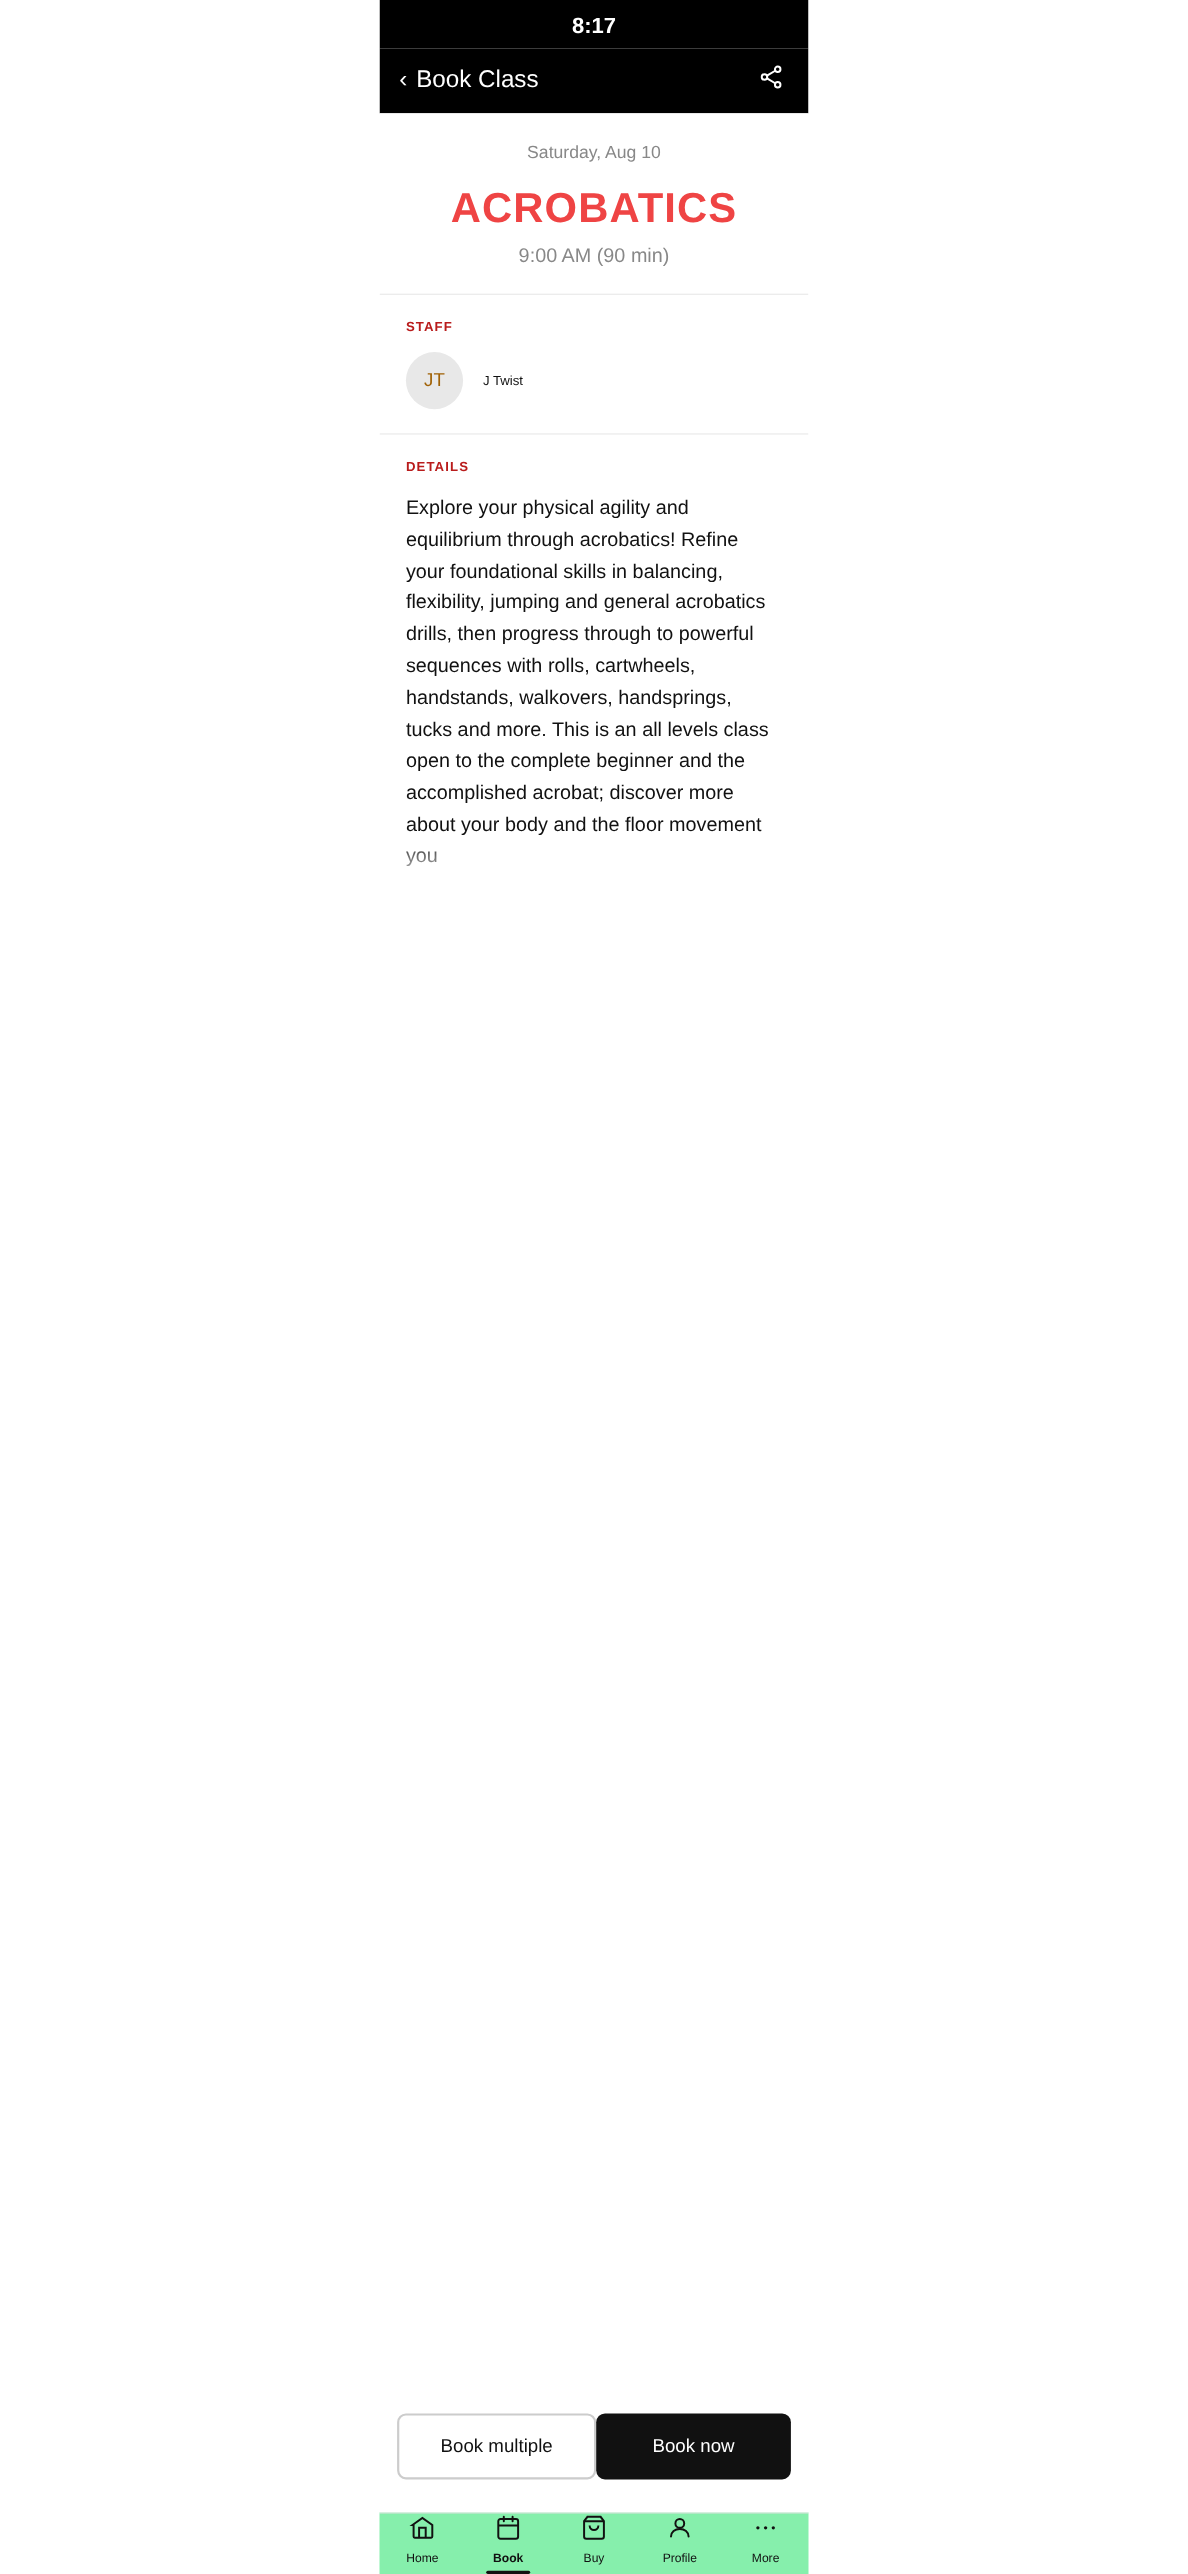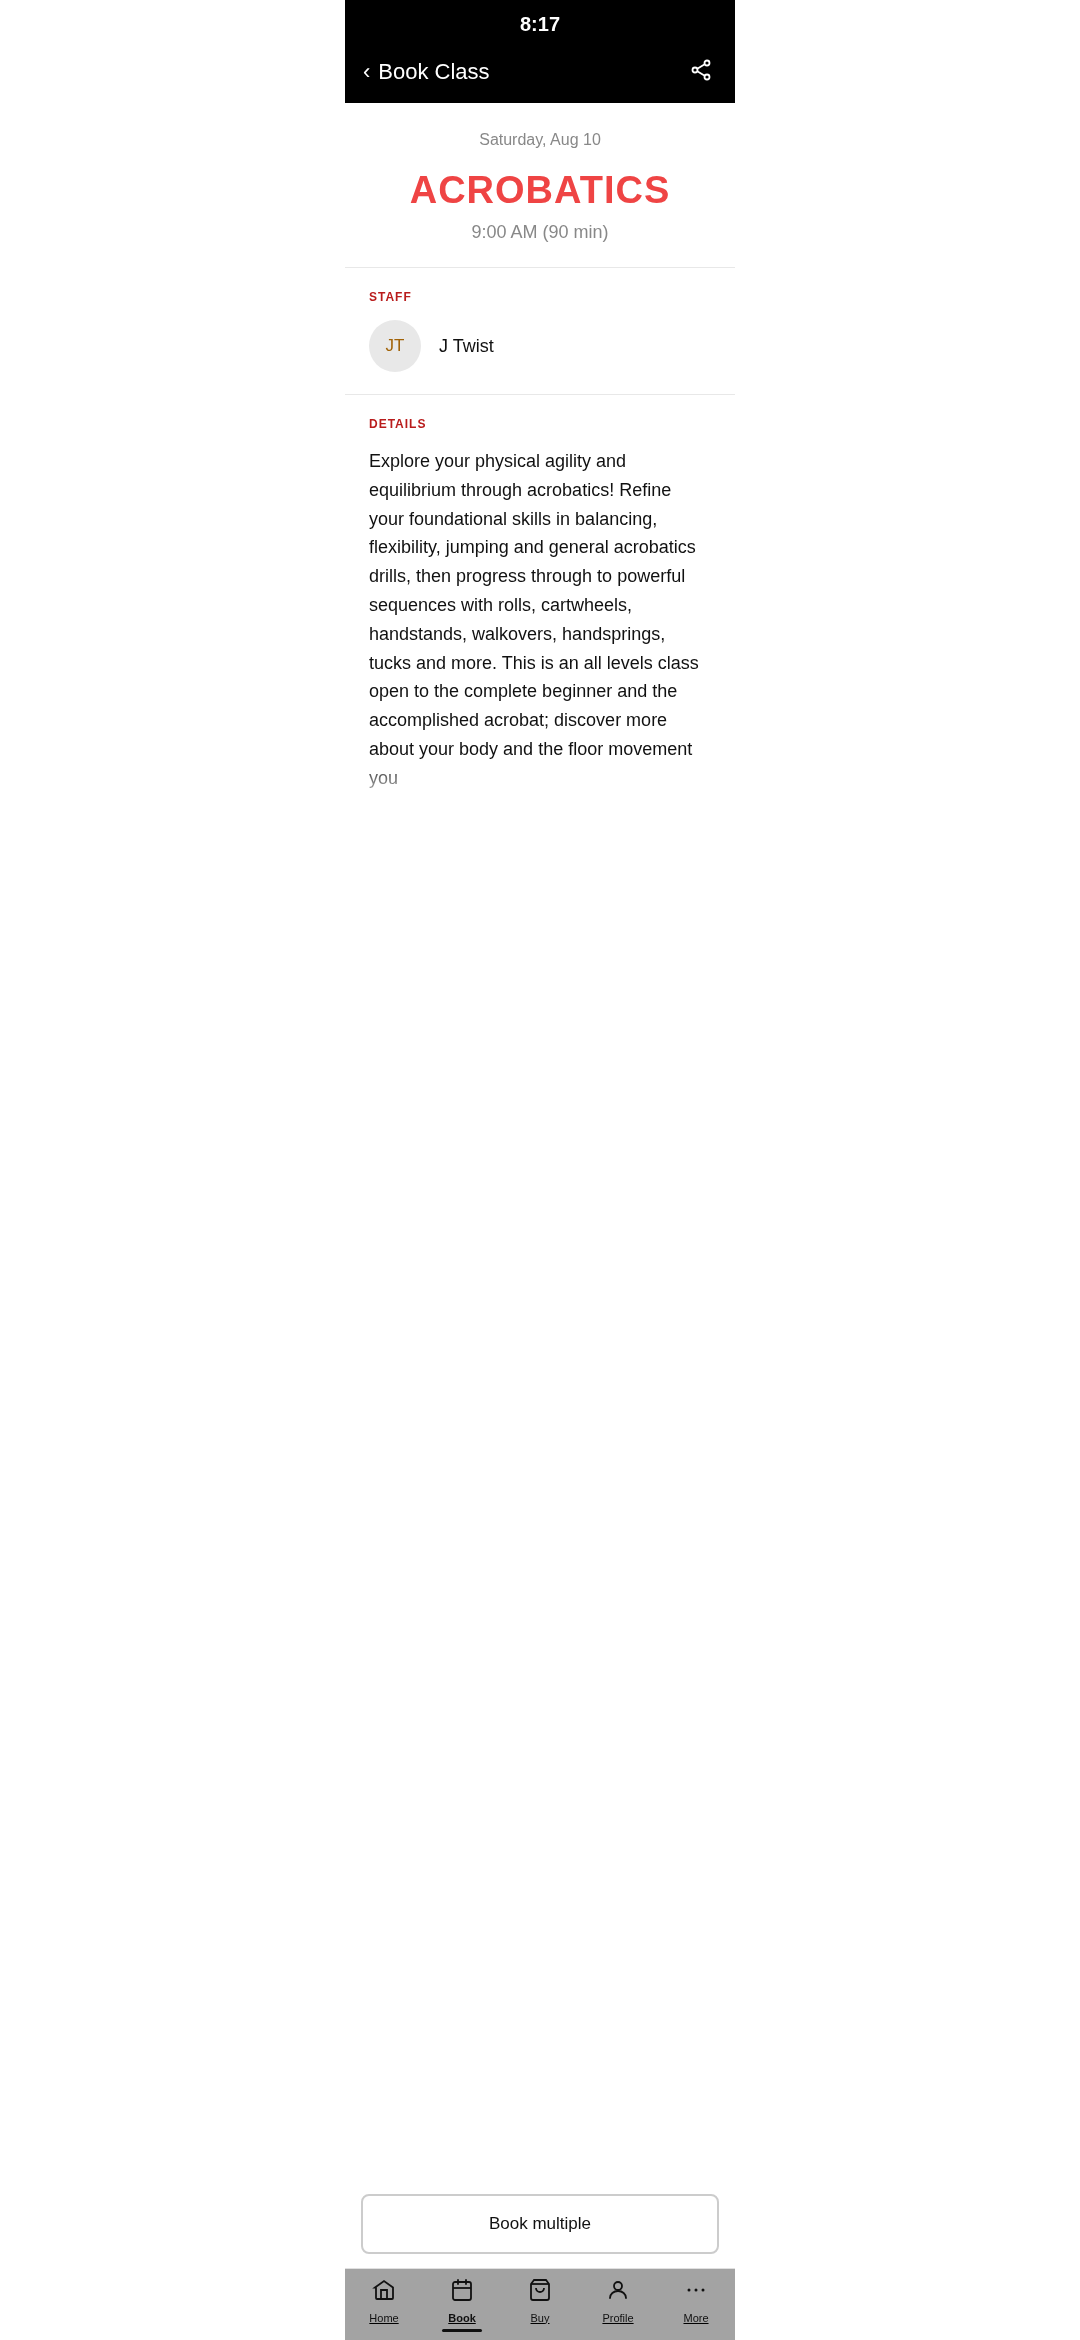--- a/index.html
+++ b/index.html
@@ -115,21 +115,21 @@
       background: #e8e8e8;
       display: flex;
       align-items: center;
       justify-content: center;
       font-size: 17px;
       font-weight: 400;
       color: #a16207;
       flex-shrink: 0;
     }
     .staff-name {
-      font-size: 18px;
+      font-size: 12px;
       color: #111;
       font-weight: 400;
     }
 
     
     .details-section {
       padding: 22px 24px 16px;
     }
     .details-text {
       font-size: 18px;
@@ -185,28 +185,27 @@
       cursor: pointer;
     }
 
     
     .bottom-nav {
       position: fixed;
       bottom: 0;
       left: 50%;
       transform: translateX(-50%);
       width: 390px;
-      background: #a3a3a3;
+      background: #86efac;
       border-top: 1px solid #e0e0e0;
       display: flex;
       justify-content: space-around;
       align-items: center;
       padding: 8px 0 16px;
-      height: 72px;
-      text-decoration: underline;
+      height: 56px;
     }
     .nav-item {
       display: flex;
       flex-direction: column;
       align-items: center;
       gap: 4px;
       cursor: pointer;
       flex: 1;
     }
     .nav-item-icon {
@@ -286,20 +285,21 @@
 
 <div class="details-section details-fade">
   <div class="section-label">DETAILS</div>
   <div class="details-text">Explore your physical agility and equilibrium through acrobatics! Refine your foundational skills in balancing, flexibility, jumping and general acrobatics drills, then progress through to powerful sequences with rolls, cartwheels, handstands, walkovers, handsprings, tucks and more. This is an all levels class open to the complete beginner and the accomplished acrobat; discover more about your body and the floor movement you</div>
 </div>
 
 <div class="bottom-spacer"></div>
 
 <div class="action-buttons">
   <button class="btn-multiple">Book multiple</button>
+  <button class="btn-book-now">Book now</button>
 </div>
 
 <nav class="bottom-nav">
 
   <div class="nav-item">
     <span class="nav-item-icon">
       <svg width="24" height="24" viewBox="0 0 24 24" fill="none" xmlns="http://www.w3.org/2000/svg">
         <path d="M3 9.5L12 3l9 6.5V20a1 1 0 01-1 1H5a1 1 0 01-1-1V9.5z" stroke="#111" stroke-width="1.8" fill="none"></path>
         <path d="M9 21V12h6v9" stroke="#111" stroke-width="1.8"></path>
       </svg>

